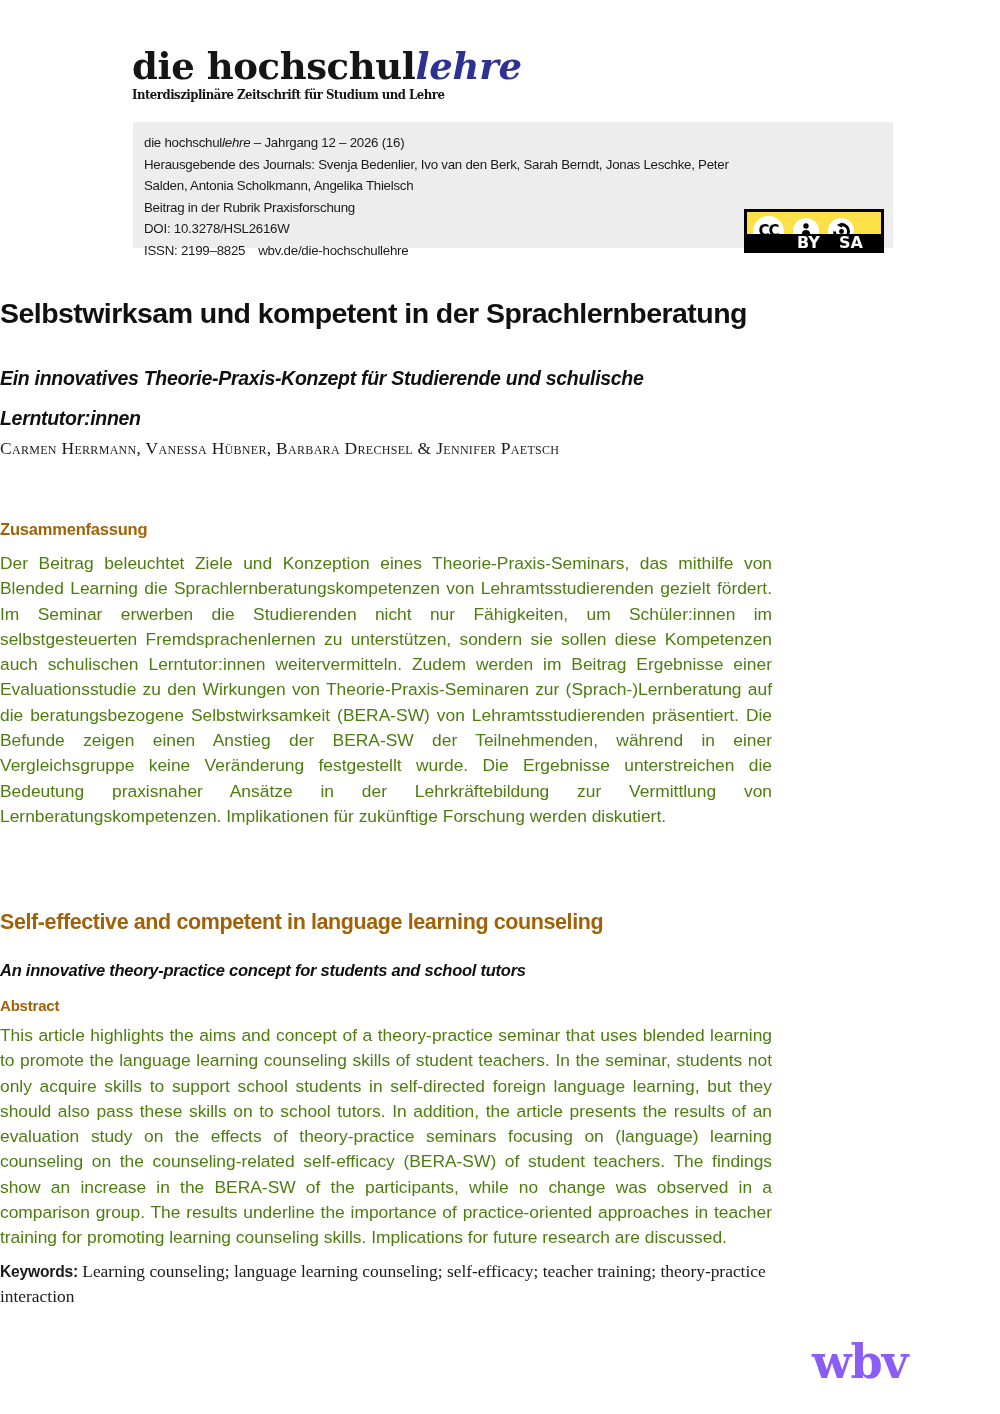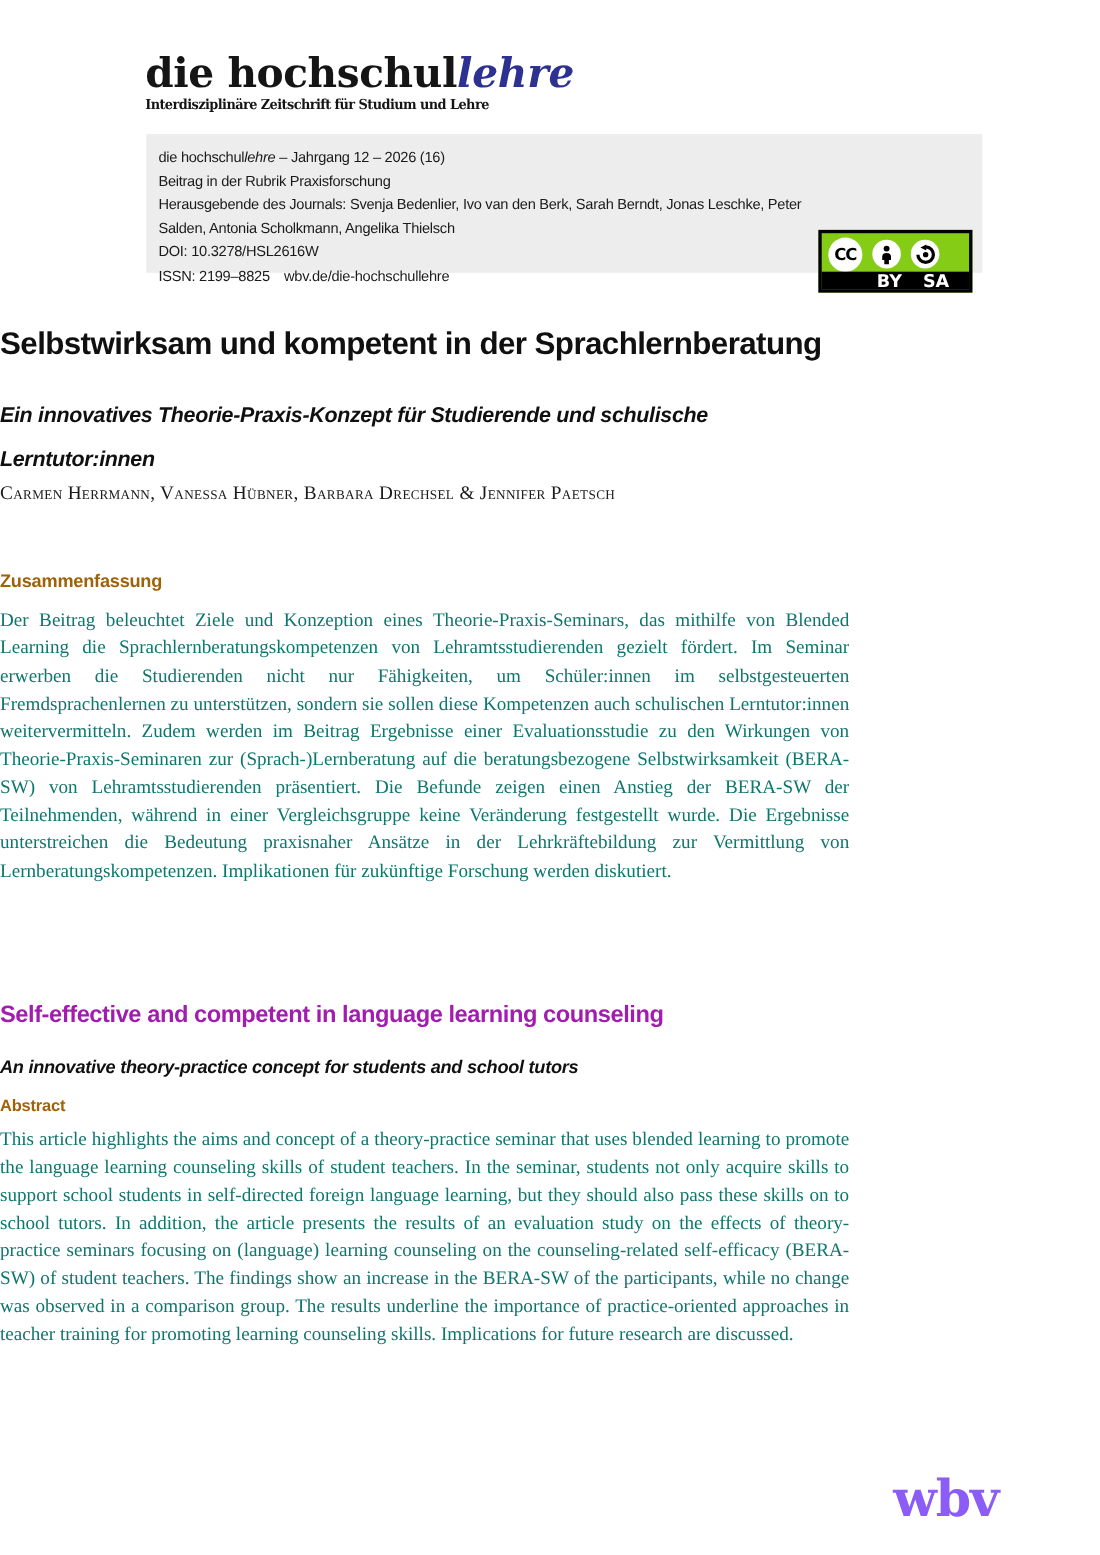--- a/index.html
+++ b/index.html
@@ -84,22 +84,22 @@
     font-style: italic;
   }
   .meta-gap { display: inline-block; width: 13px; }
 
   
   .cc-badge {
     position: absolute;
     left: 744px;
     top: 209px;
     width: 140px;
-    height: 57px;
-    background: #84cc16;
+    height: 44px;
+    background: #fde047;
     border: 3px solid #000000;
     box-sizing: border-box;
   }
   .cc-badge .cc-main {
     position: absolute;
     left: 0; top: 0;
     width: 134px;
     height: 38px;
     display: flex;
     align-items: center;
@@ -200,46 +200,46 @@
   }
   .title-en {
     position: absolute;
     top: 909px; left: 0;
     width: 772px;
     font-family: "Liberation Sans", sans-serif;
     font-weight: 700;
     font-size: 21.5px;
     line-height: 27px;
     letter-spacing: -0.4px;
-    color: #a21caf;
+    color: #a16207;
   }
   .subtitle-en {
     position: absolute;
     top: 959px; left: 0;
     width: 772px;
     font-family: "Liberation Sans", sans-serif;
     font-weight: 700;
     font-style: italic;
     font-size: 16.5px;
     line-height: 23px;
     letter-spacing: -0.25px;
     color: #101010;
   }
 
   
   .abstract {
     position: absolute;
     left: 0;
     width: 772px;
-    font-family: Liberation Serif, serif;
+    font-family: Liberation Sans, sans-serif;
     font-size: 17.4px;
     line-height: 25.3px;
     text-align: justify;
     text-justify: inter-word;
-    color: #0f766e;
+    color: #4d7c0f;
     hyphens: manual;
   }
   .abstract-de { top: 551px; }
   .abstract-en { top: 1023px; }
 
   .keywords {
     position: absolute;
     left: 0;
     width: 772px;
     font-family: "Liberation Serif", serif;
@@ -278,22 +278,22 @@
 <div class="page">
 
   <div class="logo-block">
     <div class="logo-wordmark"><span>die hochschul</span><span class="lehre">lehre</span></div>
     <div class="logo-tagline">Interdisziplinäre Zeitschrift für Studium und Lehre</div>
   </div>
 
   <div class="meta-panel">
     <div class="meta-lines">
       <div class="row"><span>die hochschul</span><em>lehre</em><span> – Jahrgang 12 – 2026 (16)</span></div>
+      <div class="row wrap"><span>Herausgebende des Journals:</span> <span>Svenja Bedenlier, Ivo van den Berk, Sarah Berndt, Jonas Leschke, Peter Salden, Antonia Scholkmann, Angelika Thielsch</span></div>
       <div class="row">Beitrag in der Rubrik Praxisforschung</div>
-      <div class="row wrap"><span>Herausgebende des Journals:</span> <span>Svenja Bedenlier, Ivo van den Berk, Sarah Berndt, Jonas Leschke, Peter Salden, Antonia Scholkmann, Angelika Thielsch</span></div>
       <div class="row">DOI: 10.3278/HSL2616W</div>
       <div class="row"><span>ISSN: 2199–8825</span><span class="meta-gap"></span><span>wbv.de/die-hochschullehre</span></div>
     </div>
   </div>
 
   <div class="cc-badge">
     <div class="cc-main">
       <div class="cc-circ big">
         <span class="cc-text">CC</span>
       </div>
@@ -322,16 +322,17 @@
   <div class="authors">Carmen Herrmann, Vanessa Hübner, Barbara Drechsel &amp; Jennifer Paetsch</div>
 
   <div class="head-sans h-zusammen">Zusammenfassung</div>
   <div class="abstract abstract-de">Der Beitrag beleuchtet Ziele und Konzeption eines Theorie-Praxis-Seminars, das mithilfe von Blended Learning die Sprachlernberatungskompetenzen von Lehramtsstudierenden gezielt fördert. Im Seminar erwerben die Studierenden nicht nur Fähigkeiten, um Schüler:innen im selbstgesteuerten Fremdsprachenlernen zu unterstützen, sondern sie sollen diese Kompetenzen auch schulischen Lerntutor:innen weitervermitteln. Zudem werden im Beitrag Ergebnisse einer Evaluationsstudie zu den Wirkungen von Theorie-Praxis-Seminaren zur (Sprach-)Lernberatung auf die beratungsbezogene Selbstwirksamkeit (BERA-SW) von Lehramtsstudierenden präsentiert. Die Befunde zeigen einen Anstieg der BERA-SW der Teilnehmenden, während in einer Vergleichsgruppe keine Veränderung festgestellt wurde. Die Ergebnisse unterstreichen die Bedeutung praxisnaher Ansätze in der Lehrkräftebildung zur Vermittlung von Lernberatungskompetenzen. Implikationen für zukünftige Forschung werden diskutiert.</div>
 
   <div class="title-en">Self-effective and competent in language learning counseling</div>
   <div class="subtitle-en">An innovative theory-practice concept for students and school tutors</div>
 
   <div class="head-sans h-abstract">Abstract</div>
   <div class="abstract abstract-en">This article highlights the aims and concept of a theory-practice seminar that uses blended learning to promote the language learning counseling skills of student teachers. In the seminar, students not only acquire skills to support school students in self-directed foreign language learning, but they should also pass these skills on to school tutors. In addition, the article presents the results of an evaluation study on the effects of theory-practice seminars focusing on (language) learning counseling on the counseling-related self-efficacy (BERA-SW) of student teachers. The findings show an increase in the BERA-SW of the participants, while no change was observed in a comparison group. The results underline the importance of practice-oriented approaches in teacher training for promoting learning counseling skills. Implications for future research are discussed.</div>
+  <div class="keywords keywords-en"><span class="kw-label">Keywords:</span> <span>Learning counseling; language learning counseling; self-efficacy; teacher training; theory-practice interaction</span></div>
 
   <div class="wbv-logo">wbv</div>
 
 </div>
 
 </body></html>

